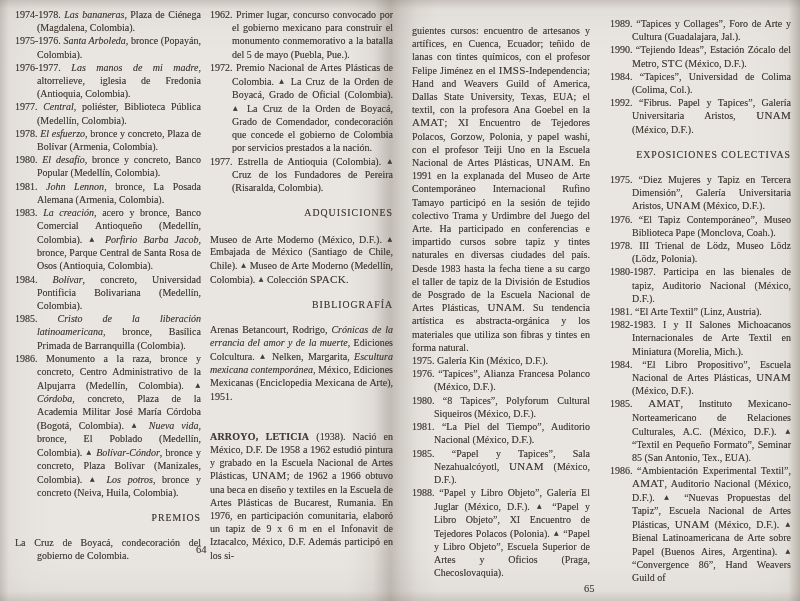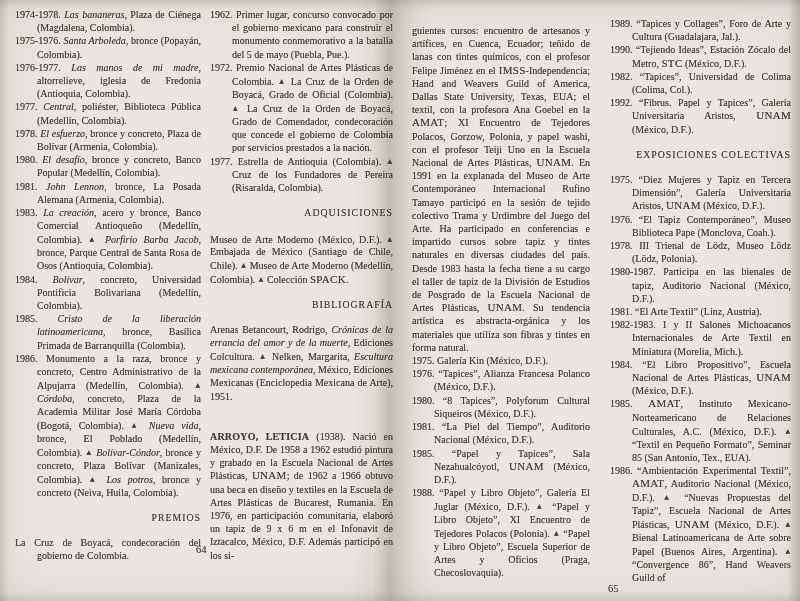--- a/index.html
+++ b/index.html
@@ -39,21 +39,21 @@
   .block.entry{padding-left:22px;text-indent:-22px;}
   .block.heading{margin:12px 0;letter-spacing:1px;text-align:right;font-size:9.8px;}
   .block.para{}
   .block.bio{margin-top:27px;}
   .block b{font-weight:bold;letter-spacing:0.2px;}
   .block i{font-style:italic;}
   .sc{font-size:11px;letter-spacing:0.3px;}
   .tri{font-family:"DejaVu Sans",sans-serif;font-size:6px;vertical-align:1.5px;margin:0 1px;}
   .pagenum{position:absolute;font-size:10.5px;color:#4a443c;text-shadow:0 0 0.6px rgba(62,55,46,0.5);}
   #pagenum-left{left:196px;top:544px;}
-  #pagenum-right{left:584px;top:583px;margin-left:24px;}
+  #pagenum-right{left:584px;top:583px;}
 </style>
 </head>
 <body>
 
 <div class="scan">
   <div class="gutter"></div>
 
   <div class="col" id="col1">
       <div class="block entry">1974-1978. <i>Las bananeras</i>, Plaza de Ciénega (Magdalena, Colombia).</div>
       <div class="block entry">1975-1976. <i>Santa Arboleda</i>, bronce (Popayán, Colombia).</div>
@@ -84,21 +84,21 @@
       <div class="block entry">1975. Galería Kin (México, D.F.).</div>
       <div class="block entry">1976. “Tapices”, Alianza Francesa Polanco (México, D.F.).</div>
       <div class="block entry">1980. “8 Tapices”, Polyforum Cultural Siqueiros (México, D.F.).</div>
       <div class="block entry">1981. “La Piel del Tiempo”, Auditorio Nacional (México, D.F.).</div>
       <div class="block entry">1985. “Papel y Tapices”, Sala Nezahualcóyotl, <span class="sc">UNAM</span> (México, D.F.).</div>
       <div class="block entry">1988. “Papel y Libro Objeto”, Galería El Juglar (México, D.F.). <span class="tri">▲</span> “Papel y Libro Objeto”, XI Encuentro de Tejedores Polacos (Polonia). <span class="tri">▲</span> “Papel y Libro Objeto”, Escuela Superior de Artes y Oficios (Praga, Checoslovaquia).</div>
     </div>
   <div class="col" id="col4">
       <div class="block entry">1989. “Tapices y Collages”, Foro de Arte y Cultura (Guadalajara, Jal.).</div>
       <div class="block entry">1990. “Tejiendo Ideas”, Estación Zócalo del Metro, <span class="sc">STC</span> (México, D.F.).</div>
-      <div class="block entry">1982. “Tapices”, Universidad de Colima (Colima, Col.).</div>
+      <div class="block entry">1984. “Tapices”, Universidad de Colima (Colima, Col.).</div>
       <div class="block entry">1992. “Fibrus. Papel y Tapices”, Galería Universitaria Aristos, <span class="sc">UNAM</span> (México, D.F.).</div>
       <div class="block heading">EXPOSICIONES COLECTIVAS</div>
       <div class="block entry">1975. “Diez Mujeres y Tapiz en Tercera Dimensión”, Galería Universitaria Aristos, <span class="sc">UNAM</span> (México, D.F.).</div>
       <div class="block entry">1976. “El Tapiz Contemporáneo”, Museo Biblioteca Pape (Monclova, Coah.).</div>
       <div class="block entry">1978. III Trienal de Lödz, Museo Lödz (Lödz, Polonia).</div>
       <div class="block entry">1980-1987. Participa en las bienales de tapiz, Auditorio Nacional (México, D.F.).</div>
       <div class="block entry">1981. “El Arte Textil” (Linz, Austria).</div>
       <div class="block entry">1982-1983. I y II Salones Michoacanos Internacionales de Arte Textil en Miniatura (Morelia, Mich.).</div>
       <div class="block entry">1984. “El Libro Propositivo”, Escuela Nacional de Artes Plásticas, <span class="sc">UNAM</span> (México, D.F.).</div>
       <div class="block entry">1985. <span class="sc">AMAT</span>, Instituto Mexicano-Norteamericano de Relaciones Culturales, A.C. (México, D.F.). <span class="tri">▲</span> “Textil en Pequeño Formato”, Seminar 85 (San Antonio, Tex., EUA).</div>

